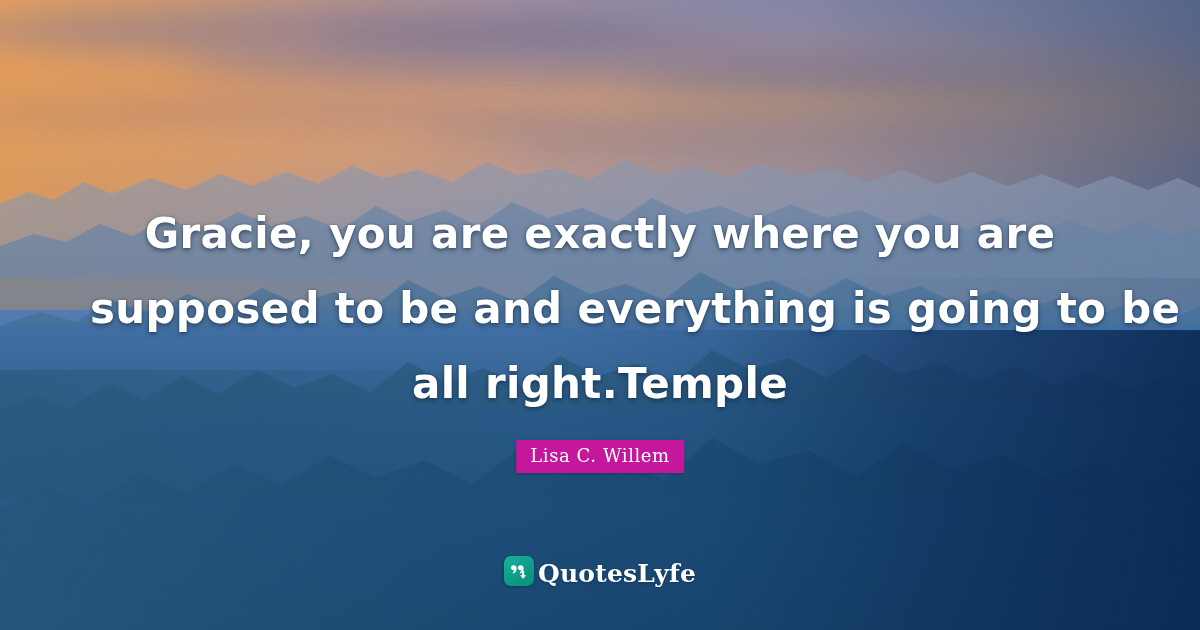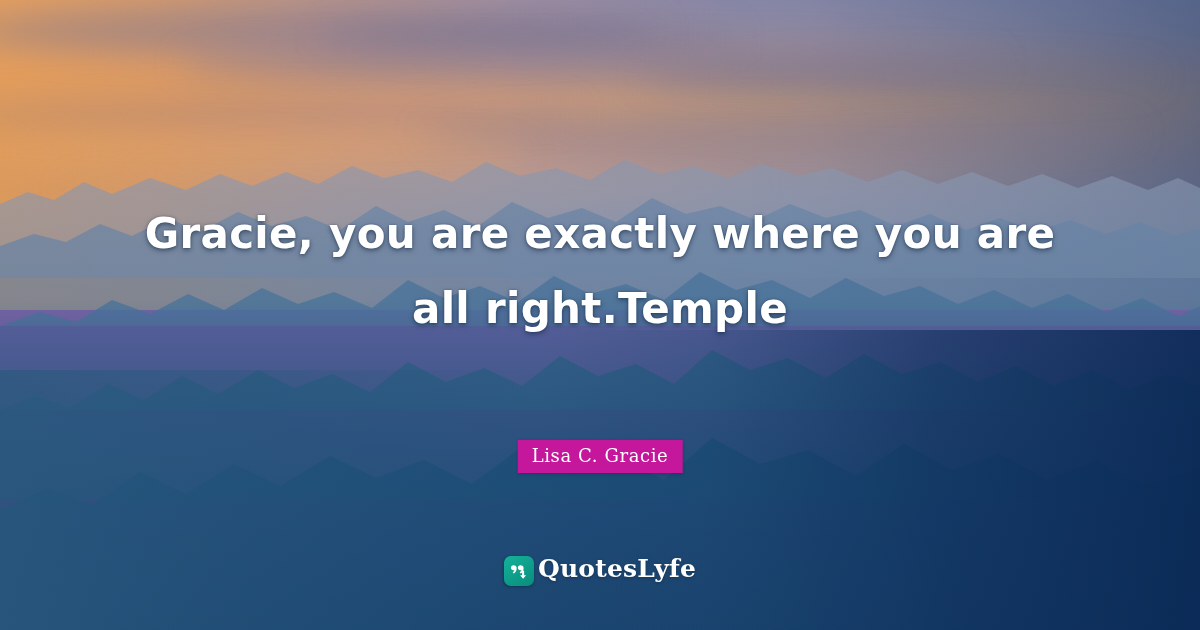--- a/index.html
+++ b/index.html
@@ -10,21 +10,21 @@
   }
   body {
     font-family: "Liberation Sans", sans-serif;
   }
 
   .card {
     position: relative;
     width: 1200px;
     height: 630px;
     overflow: hidden;
-    background: #a21caf;
+    background: #3b82f6;
   }
 
   
   .scene {
     position: absolute;
     inset: 0;
     overflow: hidden;
   }
   .sky-base {
     position: absolute;
@@ -186,21 +186,21 @@
     white-space: nowrap;
     box-shadow: 0 1px 3px rgba(10,28,52,0.35);
   }
 
   .brand {
     position: absolute;
     left: 50%;
     top: 556px;
     transform: translateX(-50%);
     display: flex;
-    align-items: flex-start;
+    align-items: flex-end;
     gap: 4px;
     white-space: nowrap;
   }
   .brand-mark {
     width: 30px;
     height: 30px;
     border-radius: 7px;
     background: linear-gradient(145deg, #15b39a 0%, #0e9d8a 55%, #0a8d7c 100%);
     display: flex;
     align-items: center;
@@ -280,24 +280,25 @@
     <div class="base-wash"></div>
     <div class="base-left"></div>
     <div class="base-right"></div>
     <div class="veil"></div>
   </div>
 
   <div class="content">
 
     <div class="quote-block">
       <span class="quote-line">Gracie, you are exactly where you are</span>
+      <span class="quote-line">supposed to be and everything is going to be</span>
       <span class="quote-line">all right.Temple</span>
     </div>
 
-    <div class="author-badge">Lisa C. Gracie</div>
+    <div class="author-badge">Lisa C. Willem</div>
 
     <div class="brand">
       <span class="brand-mark">
         <svg width="22" height="22" viewBox="0 0 24 24" aria-hidden="true">
           <path d="M6.0 5.6 C4.4 5.6 3.2 6.8 3.2 8.4 C3.2 10.0 4.4 11.2 6.0 11.2
                    C6.4 11.2 6.8 11.1 7.1 11.0 C6.9 12.0 6.2 12.9 5.2 13.4
                    L6.0 14.8 C8.2 13.8 9.4 11.9 9.4 9.3 L9.4 8.4
                    C9.4 6.8 8.2 5.6 6.0 5.6 Z" fill="#ffffff"></path>
           <path d="M13.6 5.6 C12.0 5.6 10.8 6.8 10.8 8.4 C10.8 10.0 12.0 11.2 13.6 11.2
                    C14.0 11.2 14.4 11.1 14.7 11.0 C14.5 12.0 13.8 12.9 12.8 13.4

